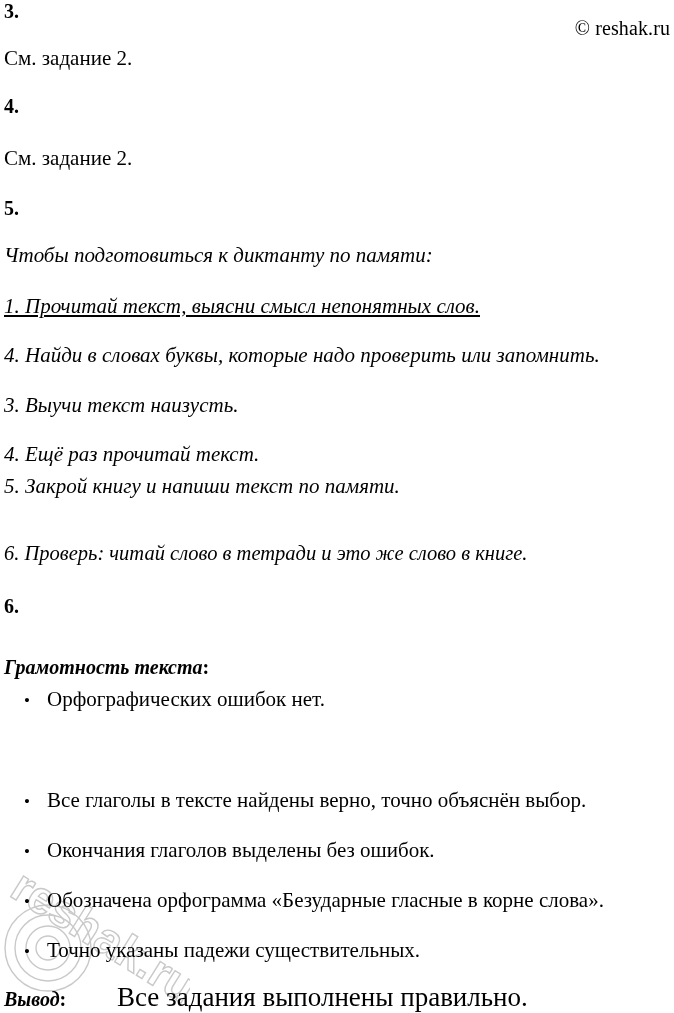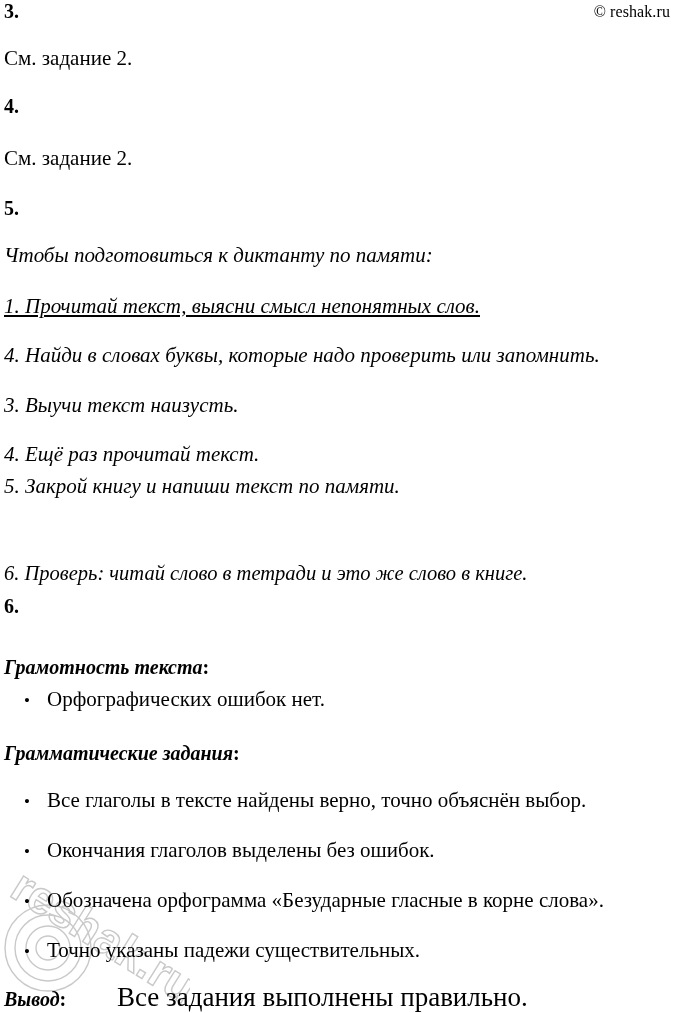--- a/index.html
+++ b/index.html
@@ -33,22 +33,22 @@
     height: 150px;
     pointer-events: none;
     z-index: 0;
   }
   .watermark svg { display: block; }
 
   
   .copyright {
     position: absolute;
     right: 4px;
-    top: 0px;
-    font-size: 16px;
+    top: 16px;
+    font-size: 20px;
     line-height: 24px;
     letter-spacing: 0.1px;
     white-space: nowrap;
     z-index: 3;
   }
 
   
   .line {
     position: absolute;
     left: 4px;
@@ -140,32 +140,31 @@
   <div class="line plain" style="top:145px;">См. задание 2.</div>
 
   <div class="line num" style="top:196px;">5.</div>
   <div class="line ital" style="top:242px;">Чтобы подготовиться к диктанту по памяти:</div>
 
   <div class="line ital" style="top:293px;text-decoration:underline;">1. Прочитай текст, выясни смысл непонятных слов.</div>
   <div class="line ital" style="top:342px;">4. Найди в словах буквы, которые надо проверить или запомнить.</div>
   <div class="line ital" style="top:392px;">3. Выучи текст наизусть.</div>
   <div class="line ital" style="top:441px;">4. Ещё раз прочитай текст.</div>
   <div class="line ital" style="top:473px;">5. Закрой книгу и напиши текст по памяти.</div>
-  <div class="line ital-sm" style="top:540px;margin-top:20px;">6. Проверь: читай слово в тетради и это же слово в книге.</div>
+  <div class="line ital-sm" style="top:540px;">6. Проверь: читай слово в тетради и это же слово в книге.</div>
 
   <div class="line num" style="top:594px;">6.</div>
 
   <div class="line head" style="top:642px;margin-top:13px;"><span>Грамотность текста</span><span class="colon">:</span></div>
 
   <div class="bullet-line" style="top:686px;">
     <span class="bullet-dot">•</span>
     <span class="bullet-text">Орфографических ошибок нет.</span>
   </div>
 
-  <div class="line head" style="top:741px;"><span>Грамматические задания</span><span class="colon">:</span></div>
 
   <div class="bullet-line" style="top:787px;">
     <span class="bullet-dot">•</span>
     <span class="bullet-text">Все глаголы в тексте найдены верно, точно объяснён выбор.</span>
   </div>
   <div class="bullet-line" style="top:837px;">
     <span class="bullet-dot">•</span>
     <span class="bullet-text">Окончания глаголов выделены без ошибок.</span>
   </div>
   <div class="bullet-line" style="top:887px;">

